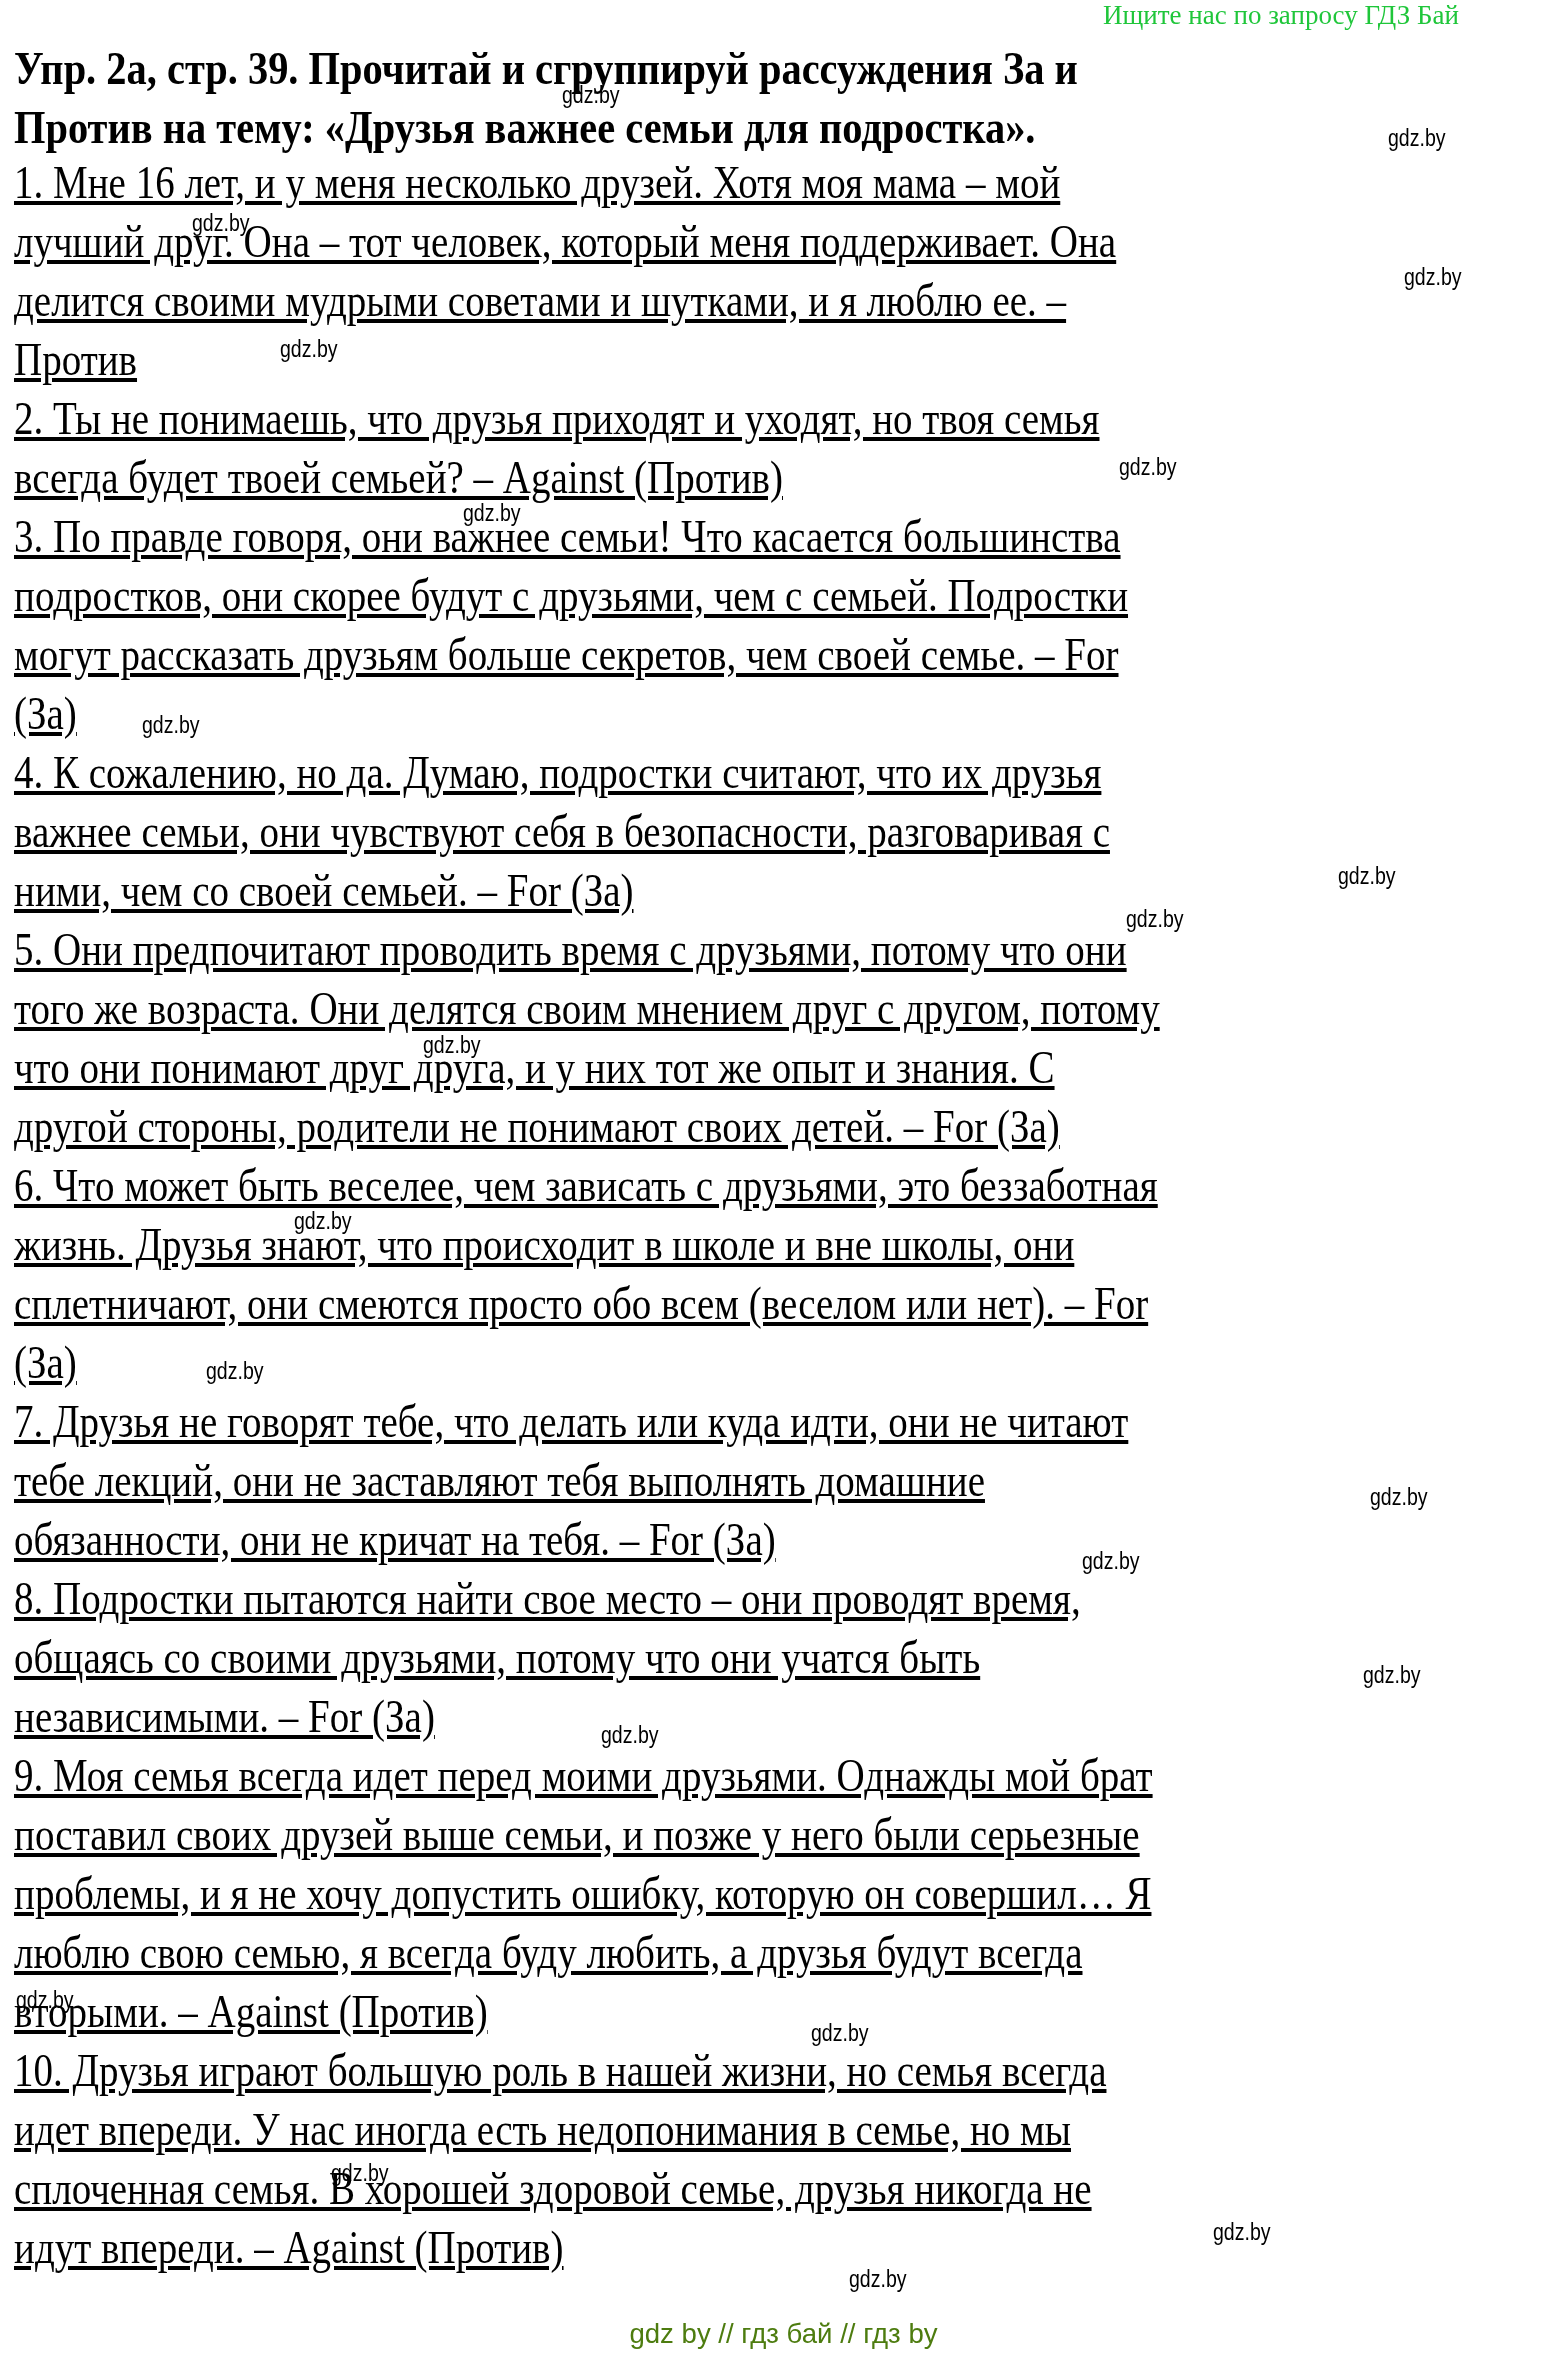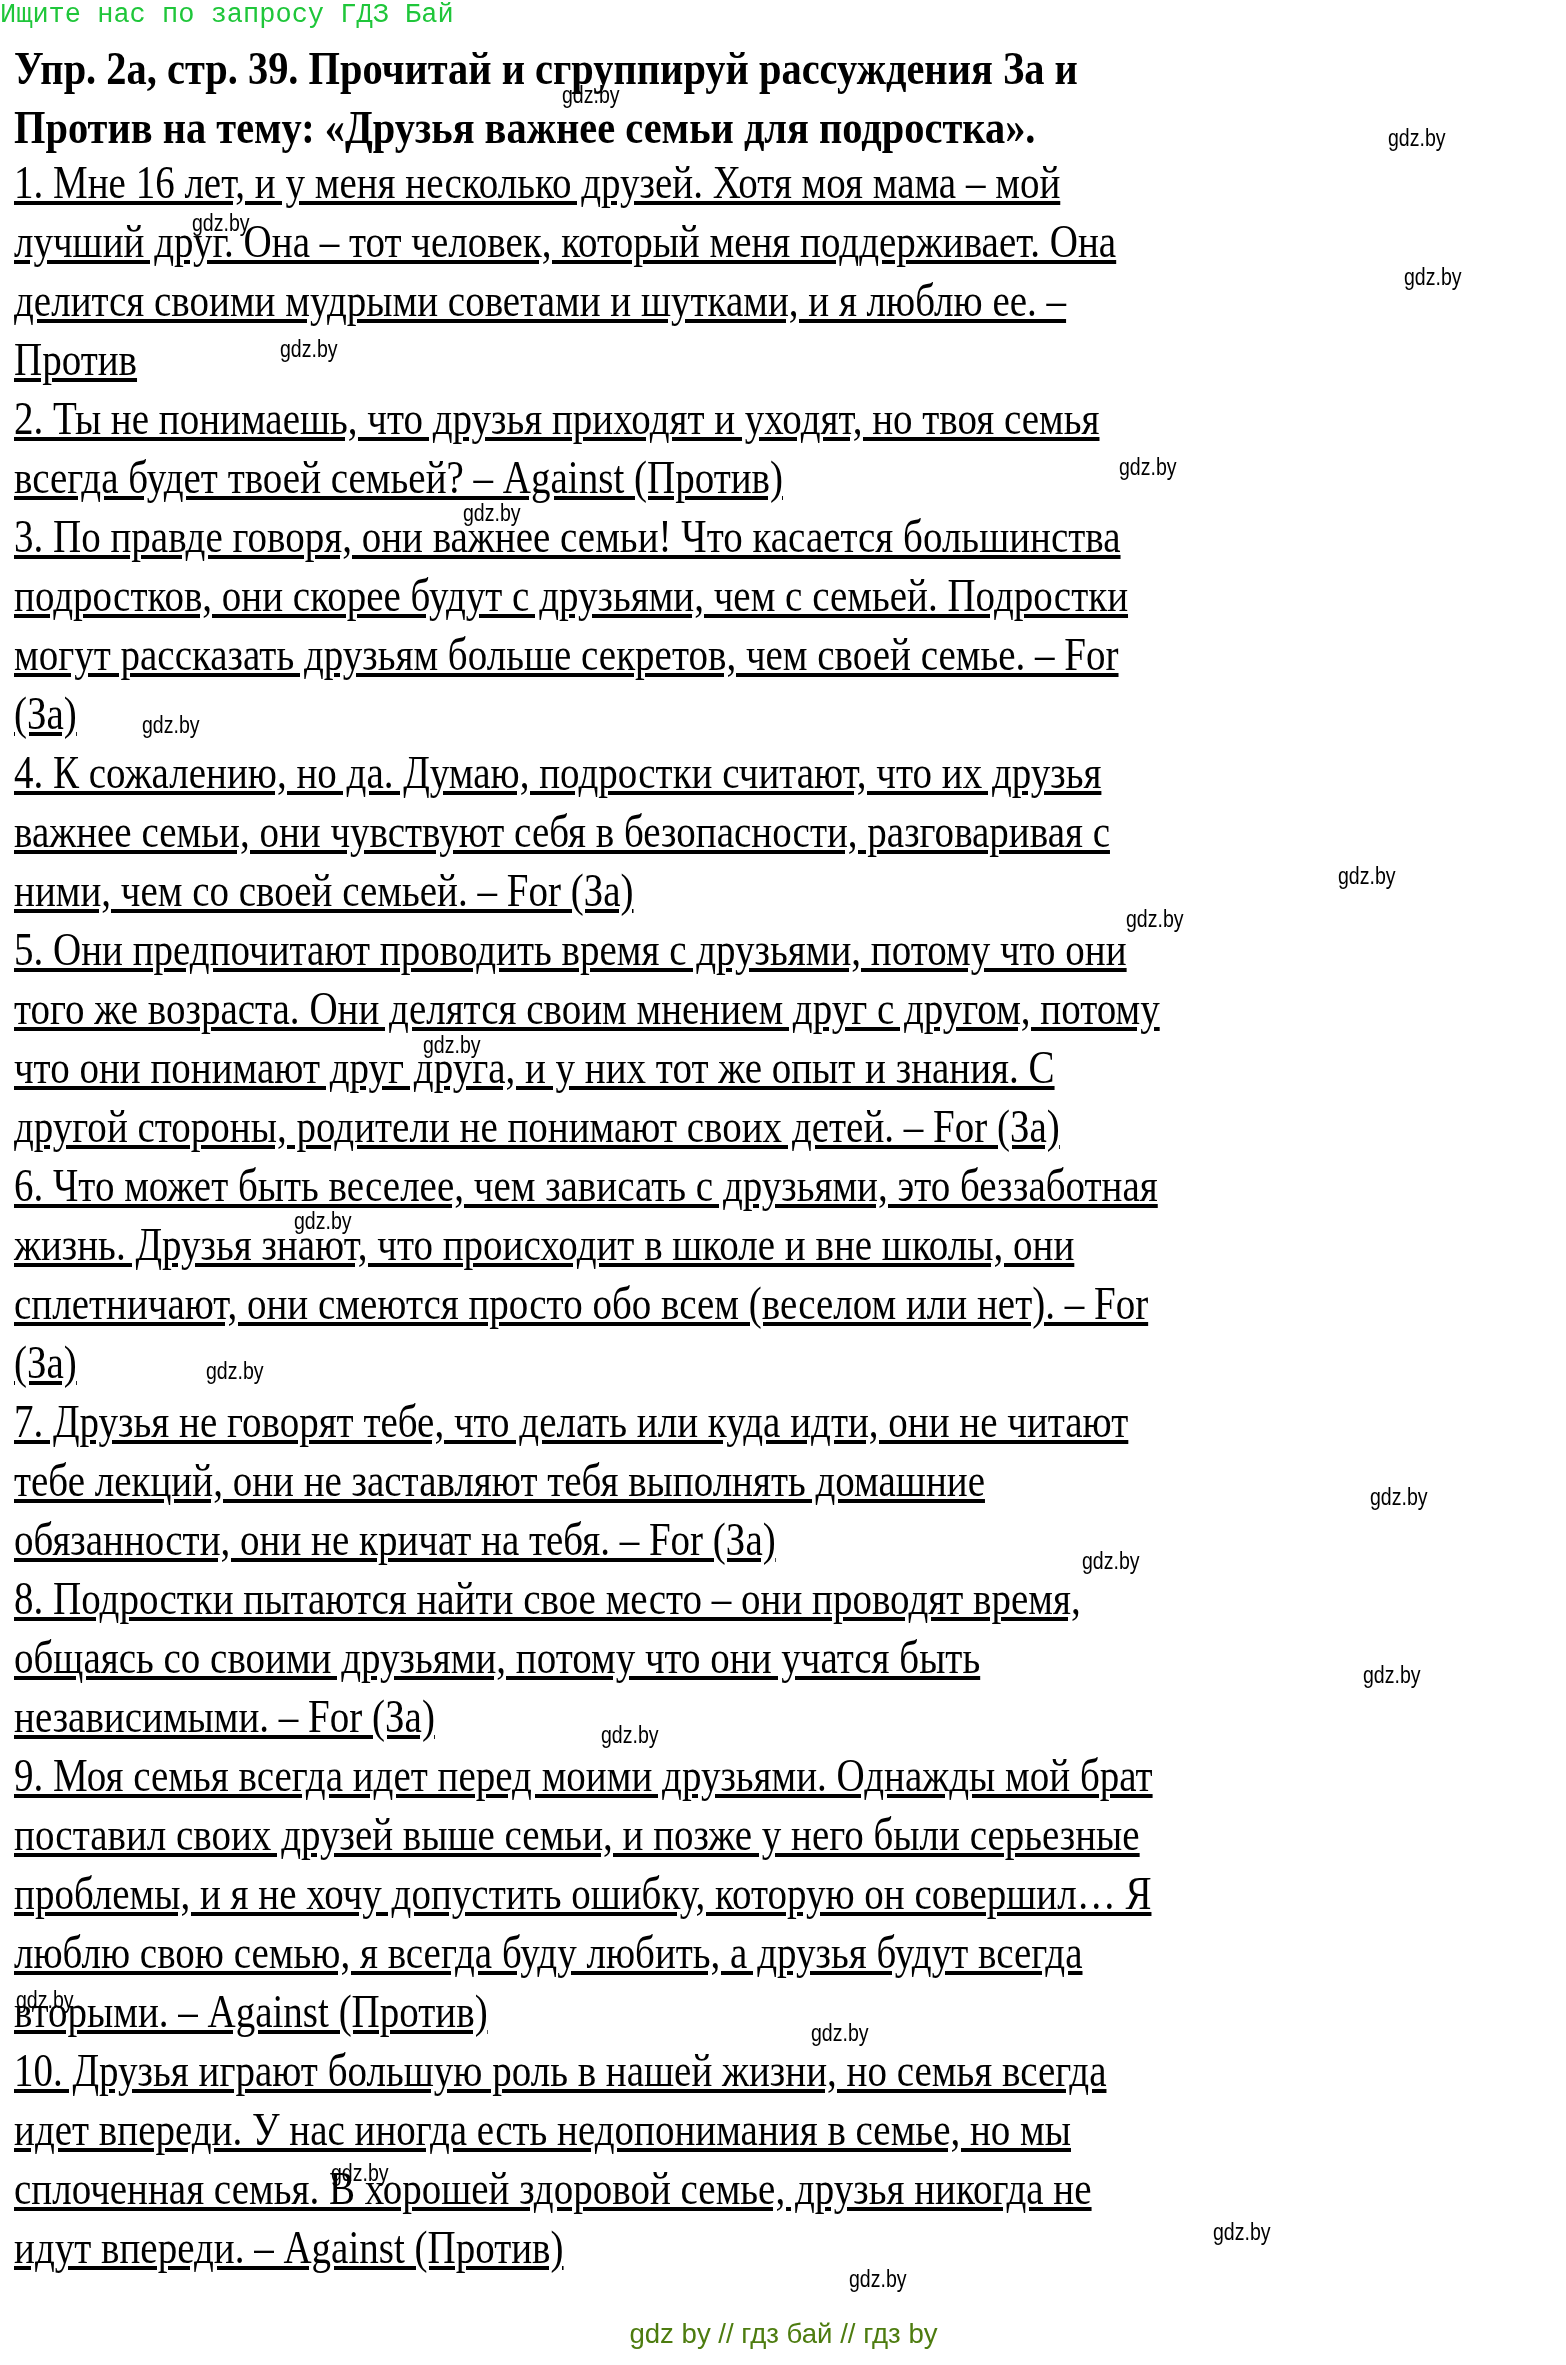--- a/index.html
+++ b/index.html
@@ -1,17 +1,17 @@
 <!DOCTYPE html>
 <html style="font-size:14.2px"><head>
 <meta charset="utf-8">
 <style>
   html, body { margin: 0; padding: 0; background: #ffffff; }
   body { width: 1567px; height: 2366px; position: relative; overflow: hidden; font-family: "Liberation Serif", serif; color: #000; }
-  .top-banner { position: absolute; top: 0; left: 0; width: 1459px; text-align: left; font-family: Liberation Mono, monospace; font-size: 27px; line-height: 30px; color: #1fc63a; }
+  .top-banner { position: absolute; top: 0; left: 0; width: 1459px; text-align: right; font-family: Liberation Serif, serif; font-size: 27px; line-height: 30px; color: #1fc63a; }
   .title { position: absolute; left: 14.2px; top: 39px; width: 1548px; font-weight: bold; font-size: 47px; line-height: 59px; transform-origin: left top; transform: scaleX(0.86); white-space: nowrap; }
   .body-text { position: absolute; left: 14.2px; top: 153px; width: 1548px; text-decoration: underline; }
   .line { font-size: 47px; line-height: 59px; height: 59px; white-space: nowrap; transform-origin: left top; transform: scaleX(0.83); }
   .wm { position: absolute; font-family: "Liberation Sans", sans-serif; font-size: 23px; color: #000; transform: scaleX(0.85); transform-origin: left top; }
   .footer { position: absolute; left: 0; top: 2318px; width: 1567px; text-align: center; font-family: "Liberation Sans", sans-serif; font-size: 27.6px; color: #4d7c0f; }
 </style>
 </head>
 <body>
 
 <div class="top-banner">Ищите нас по запросу ГДЗ Бай</div>

